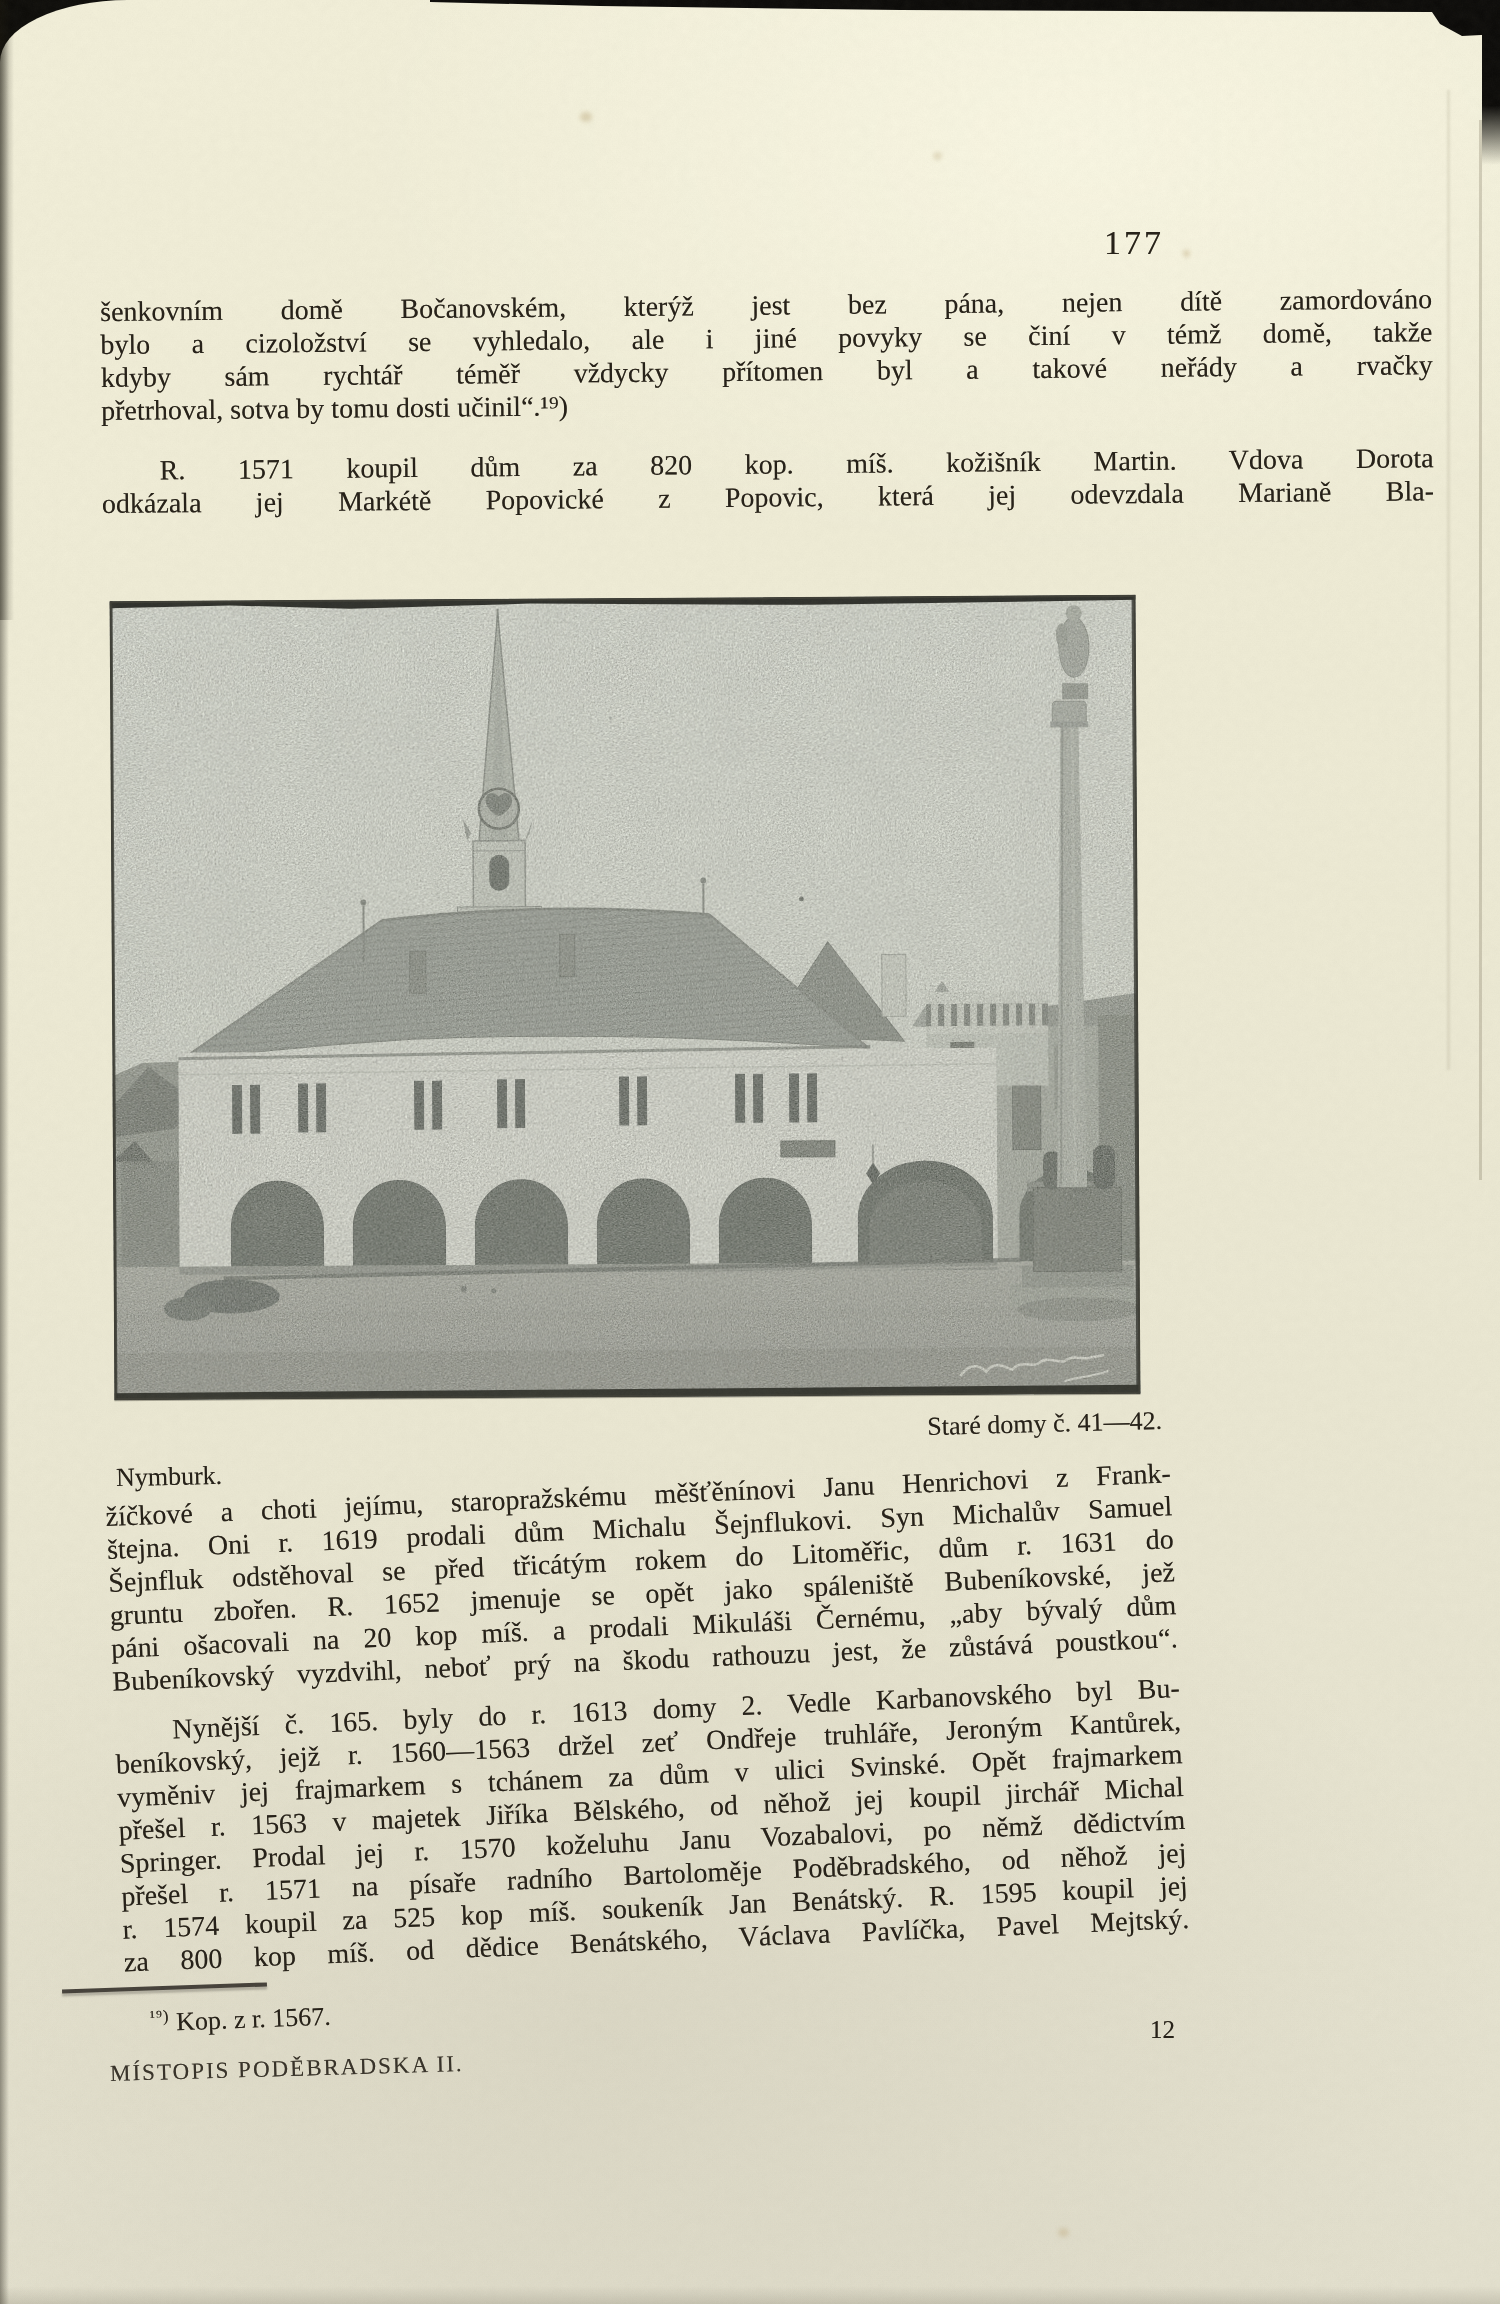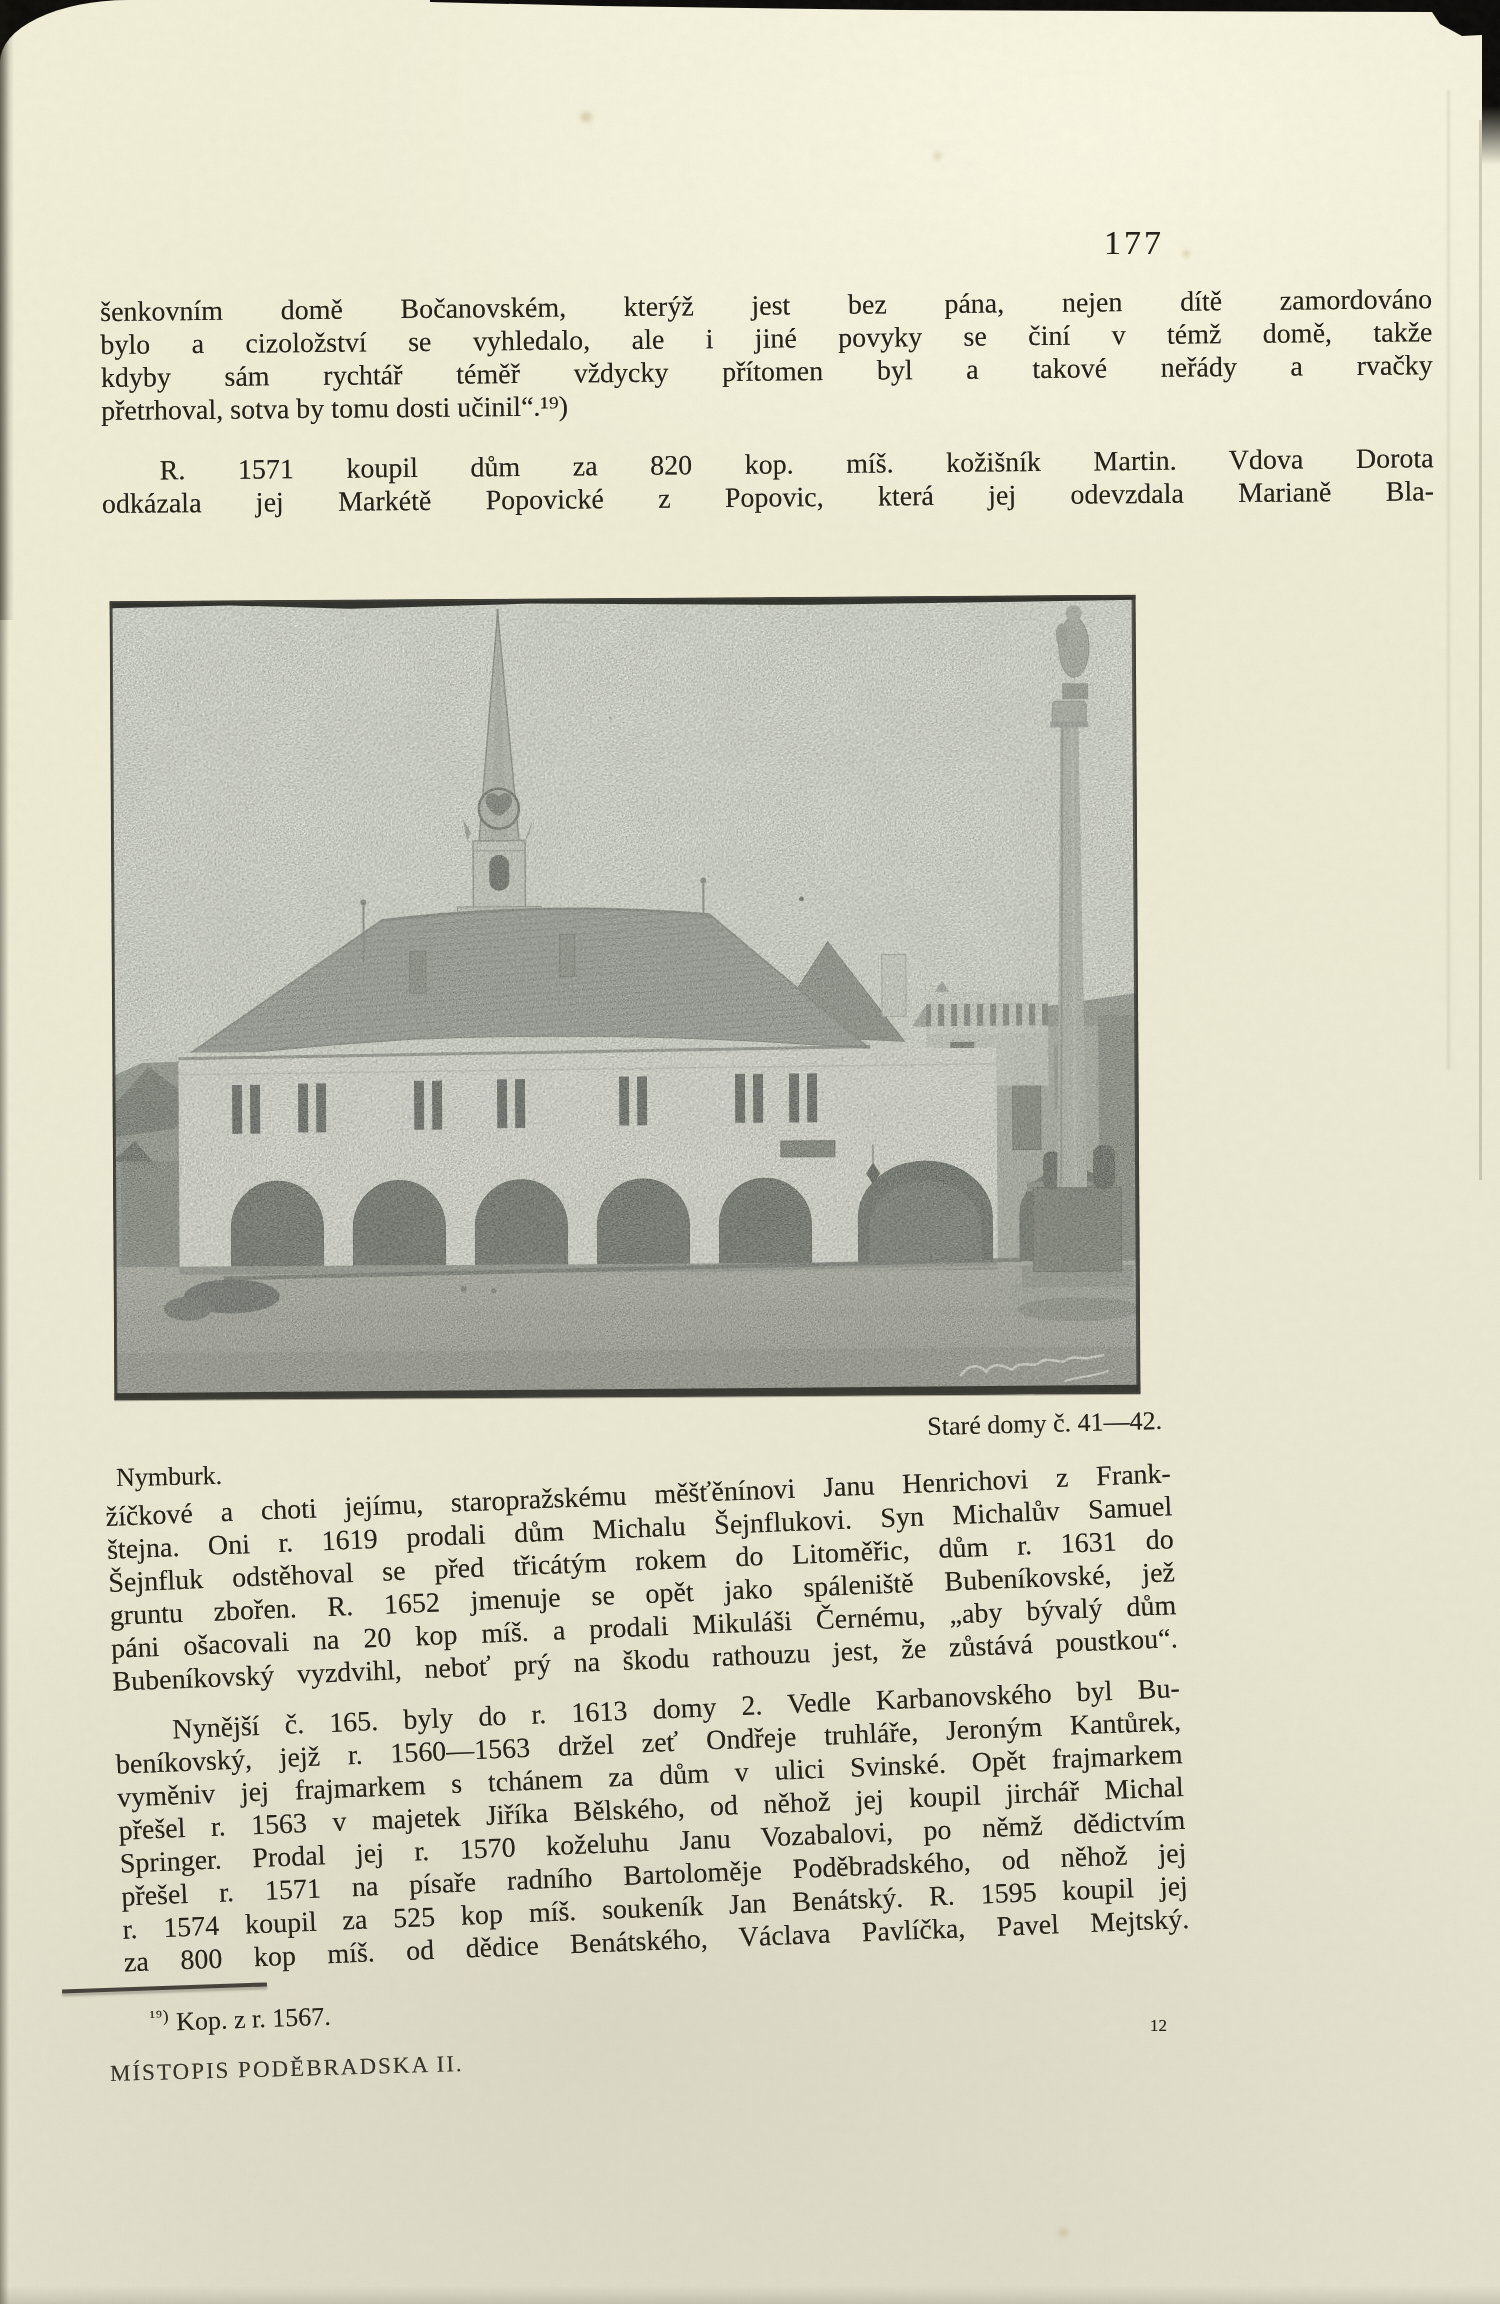--- a/index.html
+++ b/index.html
@@ -41,21 +41,21 @@
          transform:rotate(-.35deg);box-shadow:0 1px 0 rgba(40,38,30,.35);}
   #photo svg{display:block;width:100%;height:100%;}
   #caption{position:absolute;left:700px;top:1412px;width:462px;text-align:right;
            font-size:26px;transform:rotate(-1.5deg);}
   #place{position:absolute;left:116px;top:1462px;font-size:26px;transform:rotate(-1.2deg);}
   
   #fnrule{position:absolute;left:62px;top:1986px;width:205px;height:4px;background:#45413a;
           transform:rotate(-2deg);box-shadow:0 3px 2px rgba(69,65,58,.3);}
   #footnote{position:absolute;left:150px;top:2004px;font-size:26px;transform:rotate(-2.1deg);}
   #footnote .sup{font-size:17px;vertical-align:9px;letter-spacing:1px;}
-  #signum{position:absolute;left:1150px;top:2016px;font-size:17px;}
+  #signum{position:absolute;left:1150px;top:2016px;font-size:25px;}
   #runtitle{position:absolute;left:110px;top:2056px;font-size:23px;letter-spacing:2px;
             transform:rotate(-1.6deg);opacity:.9;}
   #papergrain{position:absolute;inset:0;pointer-events:none;}
 </style>
 </head>
 <body>
 
 <div id="stage">
   <div id="paper"></div>
 

